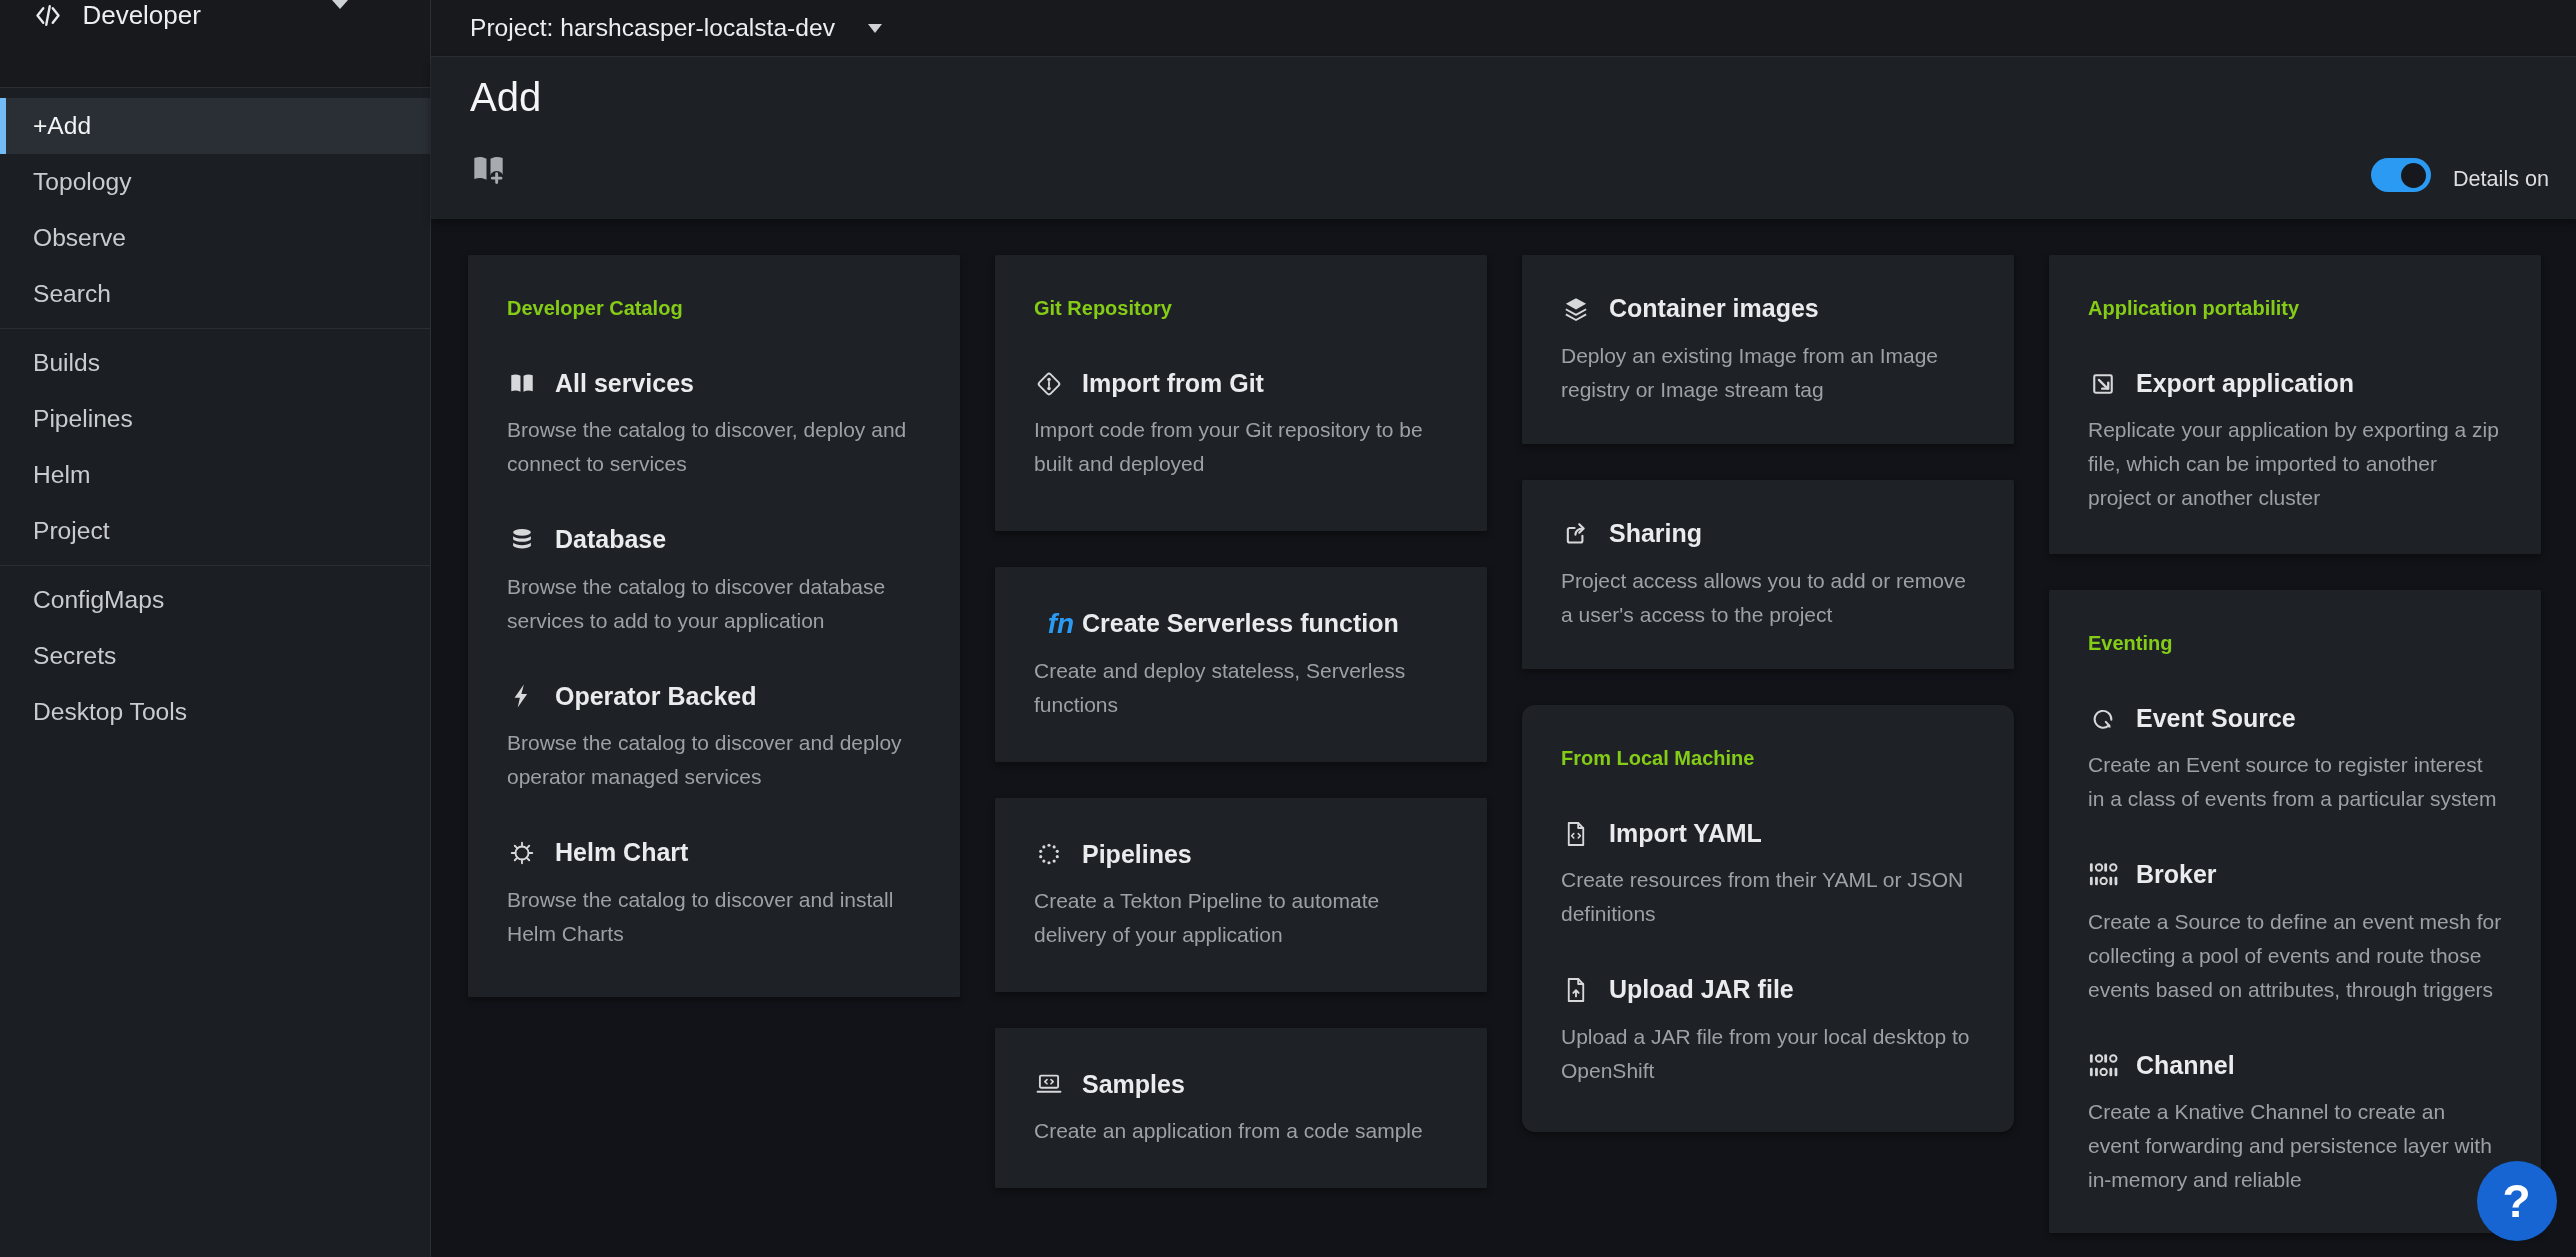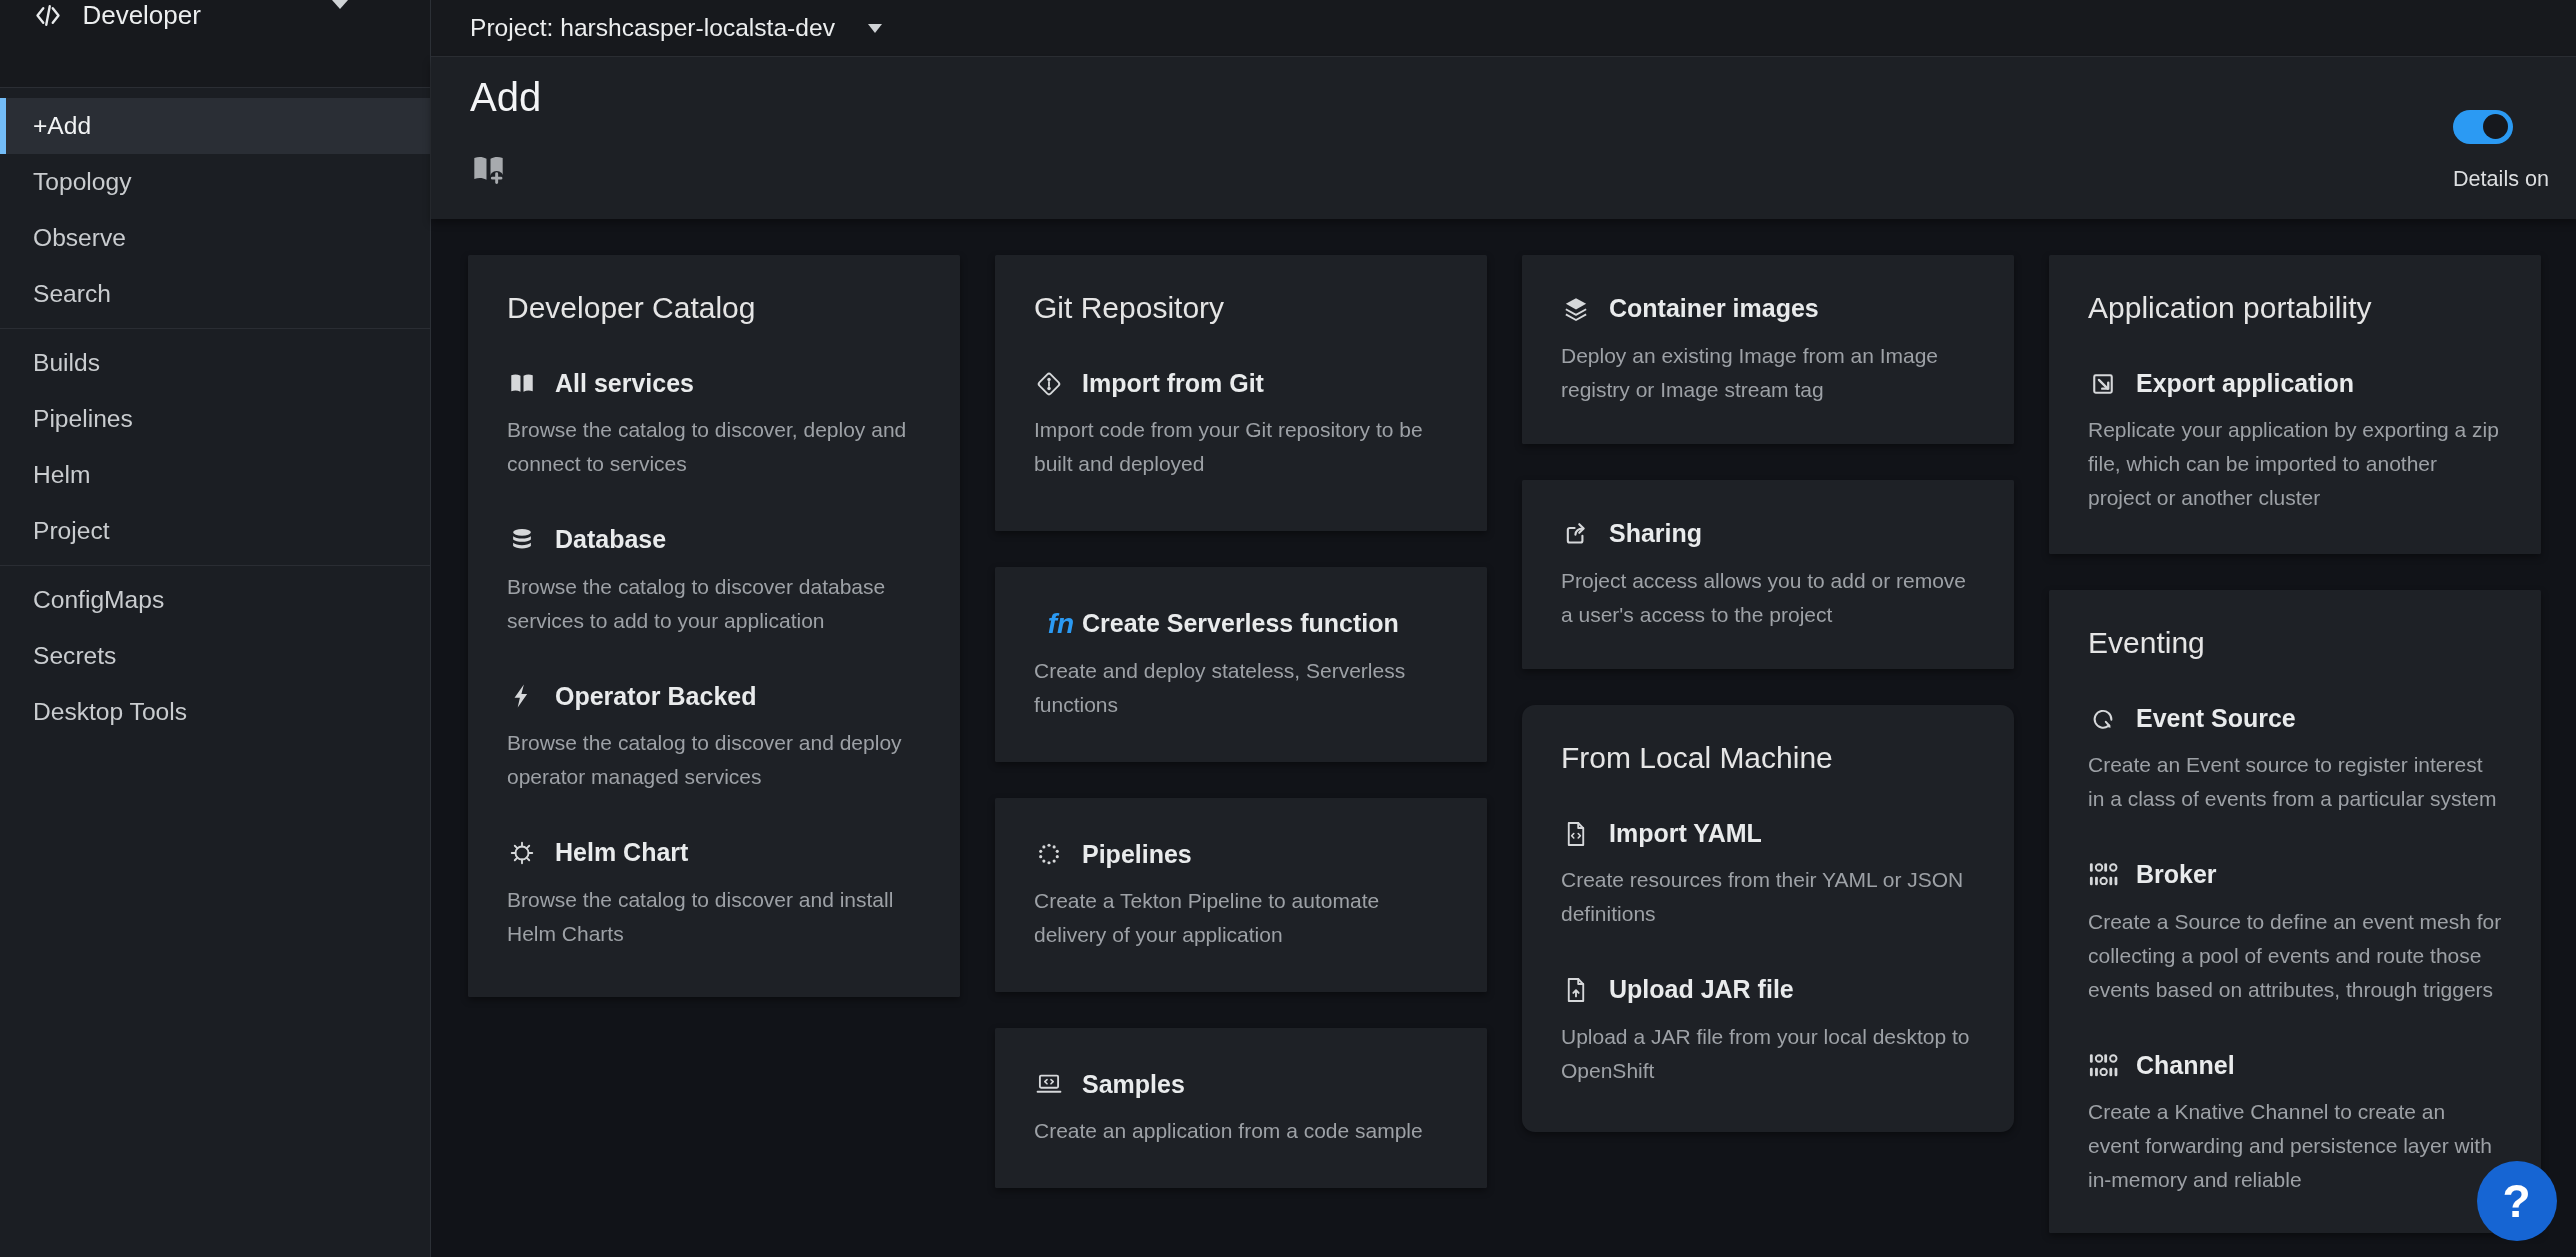--- a/index.html
+++ b/index.html
@@ -40,40 +40,40 @@
     display:flex;align-items:center;gap:33px;padding:0 39px;
   }
   .project-bar .label{font-size:24.6px;color:#eceeef;}
   .project-bar .caret{border-left-width:7.5px;border-right-width:7.5px;border-top-width:9px;}
   .page-header{
     height:162px;background:#1d2025;position:relative;
     padding:18px 0 0 39px;box-shadow:0 4.5px 7.5px rgba(0,0,0,.35);
   }
   .page-title{margin:0;font-size:40px;font-weight:400;color:#f3f4f6;line-height:45px;}
   .catalog-btn{background:none;border:none;padding:0;margin-top:31px;cursor:pointer;display:block;}
-  .details-toggle{position:absolute;right:27px;bottom:27px;display:flex;align-items:flex-start;gap:22.4px;flex-direction:column;}
+  .details-toggle{position:absolute;right:27px;bottom:27px;display:flex;align-items:flex-end;gap:22.4px;}
   .switch{
     width:60px;height:34px;border-radius:17px;background:#2b9af3;border:none;position:relative;cursor:pointer;padding:0;
   }
   .switch .knob{position:absolute;top:4.5px;right:4.5px;width:25px;height:25px;border-radius:50%;background:#16181d;}
   .toggle-label{font-size:21.6px;color:#dcdee0;}
   
   .content{flex:1;background:#111318;overflow:hidden;}
   .cards{
     display:grid;grid-template-columns:repeat(4,492px);column-gap:35px;
     align-items:start;padding:36px 34px 0 37px;
   }
   .col{display:flex;flex-direction:column;row-gap:36px;}
   .card{
     background:#1e2126;border-radius:1.5px;padding:36px 39px;
     box-shadow:0 3px 7.5px rgba(0,0,0,.4);
     display:flex;flex-direction:column;
   }
   .card.center{justify-content:center;}
-  .card-title{margin:0 0 42px 0;font-size:30px;font-weight:400;color:#e5e5e5;line-height:34px;}
+  .card-title{margin:0 0 42px 0;font-size:20px;font-weight:700;color:#84cc16;line-height:34px;}
   .tile + .tile{margin-top:42px;}
   .tile-head{display:flex;align-items:center;gap:18px;cursor:pointer;}
   .tile-title{font-size:25px;font-weight:600;color:#e9ebec;line-height:33px;}
   .tile-desc{margin:13.4px 0 0 0;font-size:21px;line-height:34px;color:#9da1a6;}
   .icn{width:30px;height:30px;flex:0 0 30px;display:flex;align-items:center;justify-content:center;}
   .fn-glyph{font-style:italic;font-weight:700;font-size:28px;color:#2b9af3;line-height:30px;margin-left:24px;}
   
   .help-btn{
     position:absolute;right:19.4px;bottom:16.4px;width:80px;height:80px;border-radius:50%;
     background:#1665d3;color:#ffffff;border:none;font-size:46px;font-weight:700;

